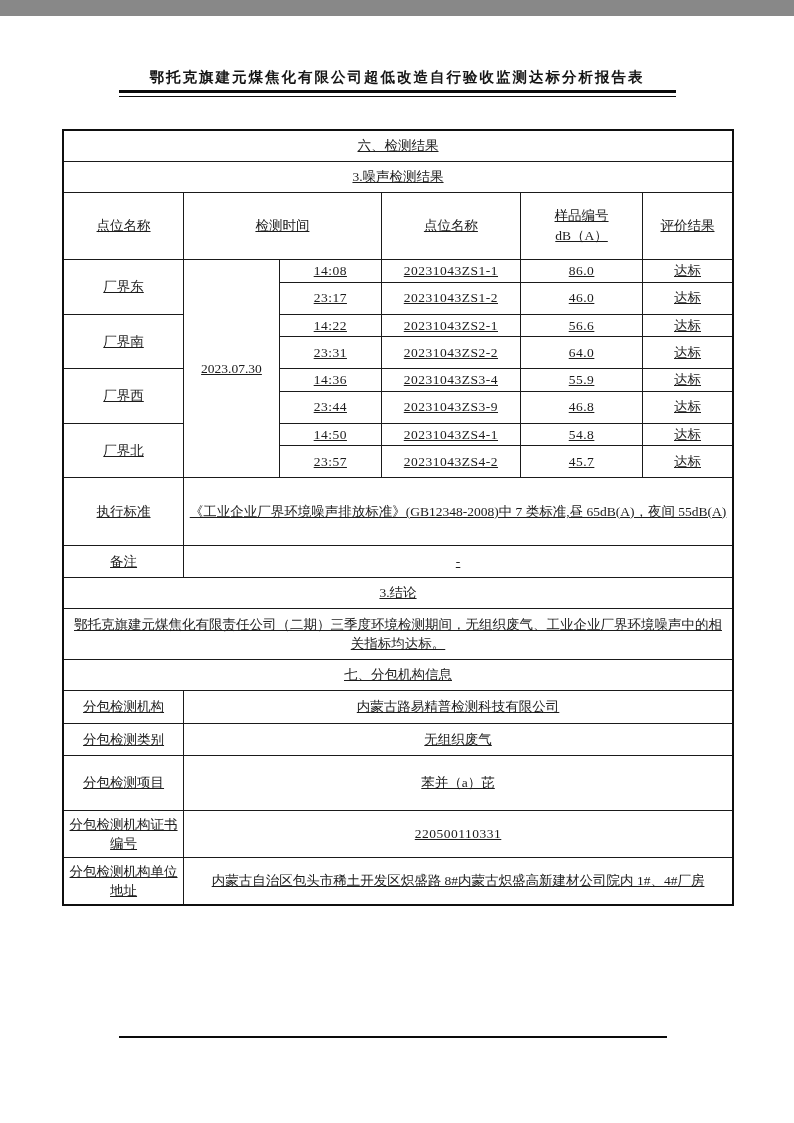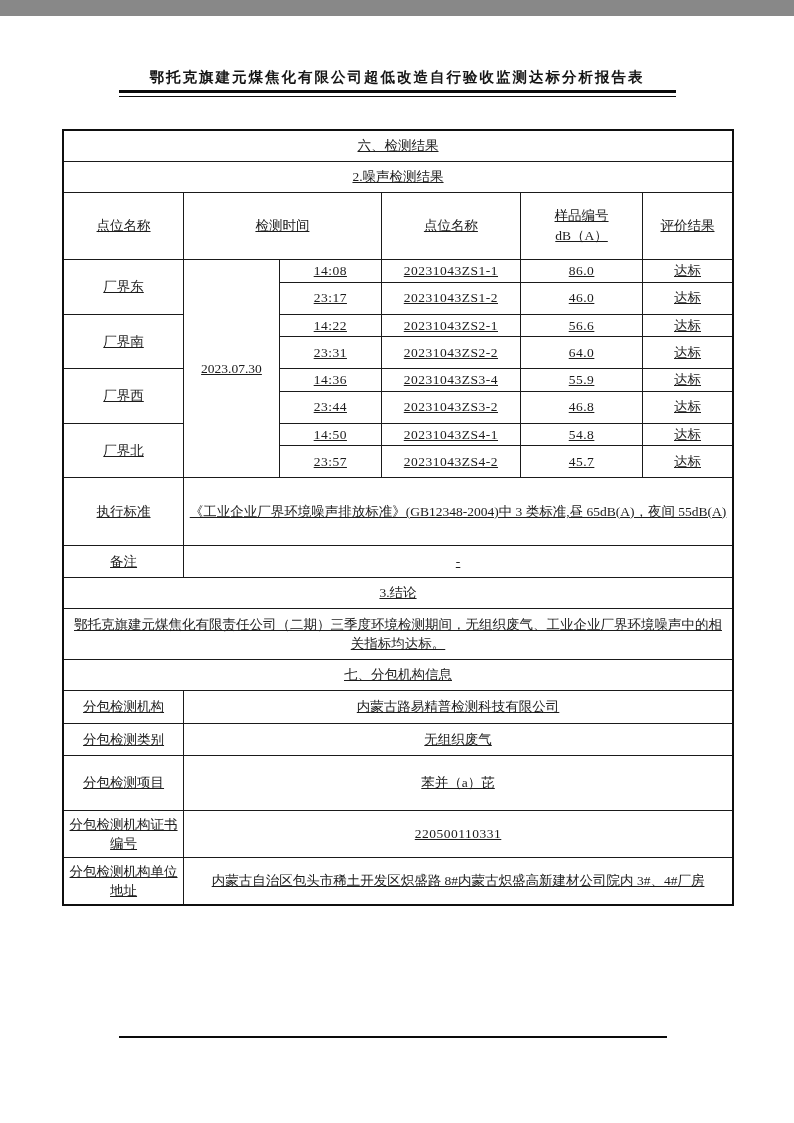--- a/index.html
+++ b/index.html
@@ -67,21 +67,21 @@
       <col style="width:20.8%">
       <col style="width:18.2%">
       <col style="width:13.5%">
     </colgroup>
 
     <tbody>
         <tr>
       <td colspan="6" class="h28 sec">六、检测结果</td>
     </tr>
     <tr>
-      <td colspan="6" class="h28 sec">2.噪声检测结果</td>
+      <td colspan="6" class="h28 sec">3.噪声检测结果</td>
     </tr>
 
     <tr>
       <td class="h64">点位名称</td>
       <td colspan="2">检测时间</td>
       <td>点位名称</td>
       <td>
         <span>样品编号</span><br>
         <span>dB（A）</span>
       </td>
@@ -119,42 +119,42 @@
 
     <tr>
       <td rowspan="2" class="h29">厂界西</td>
       <td class="num">14:36</td>
       <td class="num">20231043ZS3-4</td>
       <td class="num">55.9</td>
       <td>达标</td>
     </tr>
     <tr>
       <td class="h29 num">23:44</td>
-      <td class="num">20231043ZS3-2</td>
+      <td class="num">20231043ZS3-9</td>
       <td class="num">46.8</td>
       <td>达标</td>
     </tr>
 
     <tr>
       <td rowspan="2" class="h29">厂界北</td>
       <td class="num">14:50</td>
       <td class="num">20231043ZS4-1</td>
       <td class="num">54.8</td>
       <td>达标</td>
     </tr>
     <tr>
       <td class="h29 num">23:57</td>
       <td class="num">20231043ZS4-2</td>
       <td class="num">45.7</td>
       <td>达标</td>
     </tr>
 
     <tr>
       <td class="h65">执行标准</td>
-      <td colspan="5" class="std-val">《工业企业厂界环境噪声排放标准》(GB12348-2004)中 3 类标准,昼 65dB(A)，夜间 55dB(A)</td>
+      <td colspan="5" class="std-val">《工业企业厂界环境噪声排放标准》(GB12348-2008)中 7 类标准,昼 65dB(A)，夜间 55dB(A)</td>
     </tr>
 
     <tr>
       <td class="h29">备注</td>
       <td colspan="5">-</td>
     </tr>
 
     <tr>
       <td colspan="6" class="h28 sec">3.结论</td>
     </tr>
@@ -177,19 +177,19 @@
     <tr>
       <td class="h52">分包检测项目</td>
       <td colspan="5">苯并（a）芘</td>
     </tr>
     <tr>
       <td class="h44">分包检测机构证书编号</td>
       <td colspan="5" class="num">220500110331</td>
     </tr>
     <tr>
       <td class="h44">分包检测机构单位地址</td>
-      <td colspan="5">内蒙古自治区包头市稀土开发区炽盛路 8#内蒙古炽盛高新建材公司院内 3#、4#厂房</td>
+      <td colspan="5">内蒙古自治区包头市稀土开发区炽盛路 8#内蒙古炽盛高新建材公司院内 1#、4#厂房</td>
     </tr>
   </tbody>
     </table>
 
   <div class="footer-rule"></div>
 </div>
 
 </body></html>

